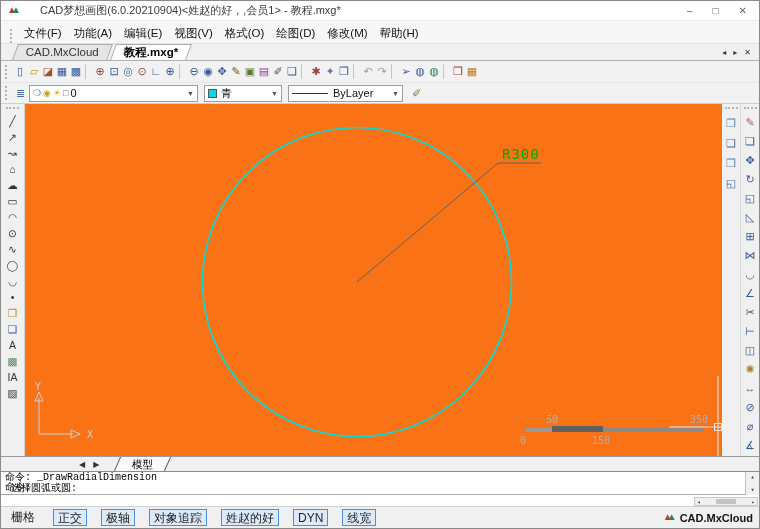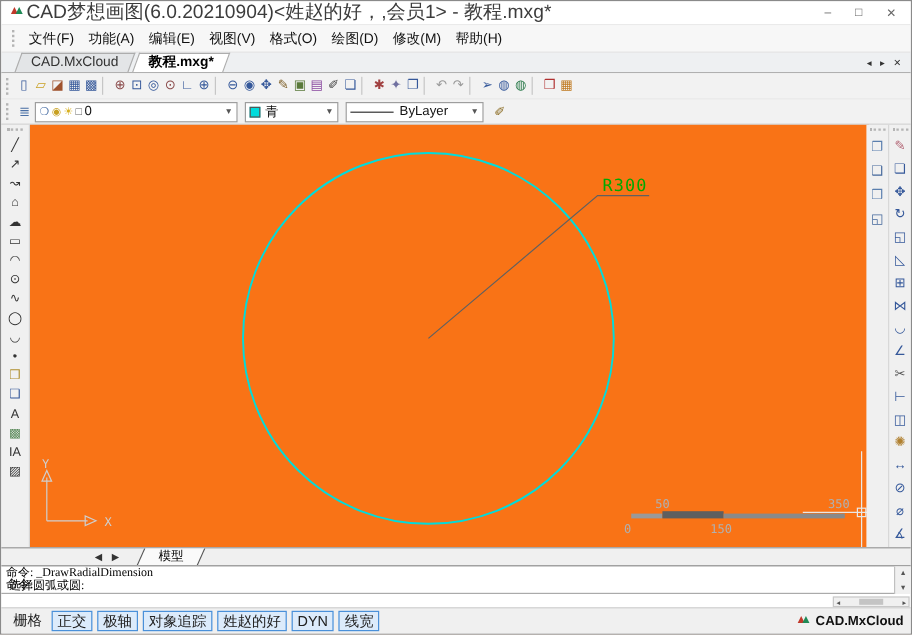--- a/index.html
+++ b/index.html
@@ -5,26 +5,26 @@
   *{margin:0;padding:0;box-sizing:border-box}
   html,body{width:760px;height:529px;overflow:hidden}
   body{font-family:"Liberation Sans",sans-serif;background:#fff}
   #app{position:relative;width:760px;height:529px;background:#f0f0f0;border:1px solid #8a8a8a;overflow:hidden}
 
   
   .titlebar{position:absolute;top:0;left:0;right:0;height:20px;background:#fff;border-bottom:1px solid #eaeaea;display:flex;align-items:center;padding:0 6px}
   .brand-mark{position:relative;display:inline-block;width:13px;height:12px;line-height:12px}
   .brand-mark .t1{position:absolute;left:0;top:-1px;font-size:10px;color:#c0392b}
   .brand-mark .t2{position:absolute;left:4px;top:-1px;font-size:10px;color:#1f8a56}
-  .title-text{font-size:16px;color:#3c3c3c;margin-left:2px;white-space:nowrap}
+  .title-text{font-size:11px;color:#3c3c3c;margin-left:20px;white-space:nowrap}
   .win-controls{margin-left:auto;display:flex;align-items:center;gap:20px;color:#666;font-size:10px;padding-right:6px}
   .win-controls span{cursor:default}
 
   
-  .menubar{position:absolute;top:20px;left:0;right:0;height:23px;background:#f7f7f7;border-bottom:1px solid #e2e2e2;display:flex;align-items:center;padding-left:8px}
+  .menubar{position:absolute;top:20px;left:0;right:0;height:23px;background:#f7f7f7;border-bottom:1px solid #e2e2e2;display:flex;align-items:flex-end;padding-left:8px}
   .menu-item{font-size:11.5px;color:#111;padding:2px 6px}
 
   
   .tabbar{position:absolute;top:43px;left:0;right:0;height:17px;background:#eef0f2;border-bottom:1px solid #b0b0b0;display:flex;align-items:flex-end;padding-left:14px}
   .doctab{height:16px;line-height:15px;font-size:11.5px;color:#333;background:#e3e5e7;border:1px solid #adadad;border-bottom:none;padding:0 10px;transform:skewX(-20deg);margin-right:3px}
   .doctab>span{display:inline-block;transform:skewX(20deg);white-space:nowrap}
   .doctab.active{background:#fff;font-weight:bold;color:#000}
   .tab-nav{margin-left:auto;display:flex;align-items:center;gap:7px;font-size:8px;color:#333;padding:0 8px 3px 0}
 
   
@@ -62,32 +62,32 @@
   .scale-label{font-size:10px;fill:#b0b0b0}
   .ucs-label{font-size:10px;fill:#cfcfcf}
 
   
   .modelbar{position:absolute;top:455px;left:0;right:0;height:15px;background:#f0f0f0;border-top:1px solid #9a9a9a;display:flex;align-items:center;font-size:10px}
   .model-nav{display:flex;gap:8px;margin-left:78px;color:#333;font-size:8px}
   .model-tab{margin-left:18px;height:14px;line-height:14px;padding:0 14px;background:#fafafa;font-size:10.5px;color:#000;transform:skewX(-24deg);border-left:1px solid #555;border-right:1px solid #555}
   .model-tab>span{display:inline-block;transform:skewX(24deg)}
 
   
-  .cmd{position:absolute;top:470px;left:0;right:0;height:35px;background:#fff;border-top:1px solid #8a8a8a;font-family:Liberation Serif, serif;font-size:10px;color:#000}
+  .cmd{position:absolute;top:470px;left:0;right:0;height:35px;background:#fff;border-top:1px solid #8a8a8a;font-family:Liberation Mono, monospace;font-size:10px;color:#000}
   .cmd-box{position:absolute;top:0;left:0;right:14px;height:23px;border-bottom:1px solid #aaa;padding:1px 4px;overflow:hidden}
   .cmd-line{height:10.5px;line-height:10.5px;white-space:pre}
   .cmd-vscroll{position:absolute;top:0;right:0;width:14px;height:23px;background:#f0f0f0;border-left:1px solid #c0c0c0;display:flex;flex-direction:column;justify-content:space-between;align-items:center;font-size:7px;color:#555;padding:1px 0}
   .cmd-prompt{position:absolute;top:11px;left:4px;height:10px;line-height:10px}
   .cmd-hscroll{position:absolute;top:25px;right:1px;width:64px;height:9px;background:#f0f0f0;border:1px solid #c8c8c8;display:flex;align-items:center;justify-content:space-between;font-size:6px;color:#555;padding:0 2px}
   .hthumb{width:20px;height:5px;background:#c4c4c4}
 
   
   .statusbar{position:absolute;top:505px;left:0;right:0;bottom:0;background:#f0f0f0;border-top:1px solid #d0d0d0;display:flex;align-items:center;padding:0 6px}
   .coords{width:250px;font-size:13px;color:#111;white-space:nowrap}
-  .toggles{display:flex;align-items:flex-start;gap:4px}
+  .toggles{display:flex;align-items:flex-start;gap:14px}
   .toggle{font-size:12px;color:#222;padding:0 4px;height:17px;line-height:16px;white-space:nowrap}
   .toggle.active{background:#dcebfb;border:1px solid #4a90d9}
   .feedback-link{font-size:12px;color:#2456c8;margin-left:8px;white-space:nowrap;cursor:pointer}
   .brand{margin-left:auto;display:flex;align-items:center;gap:4px;font-size:11px;color:#111;font-weight:bold;white-space:nowrap}
 </style>
 </head>
 <body>
 
 <div id="app">
 

